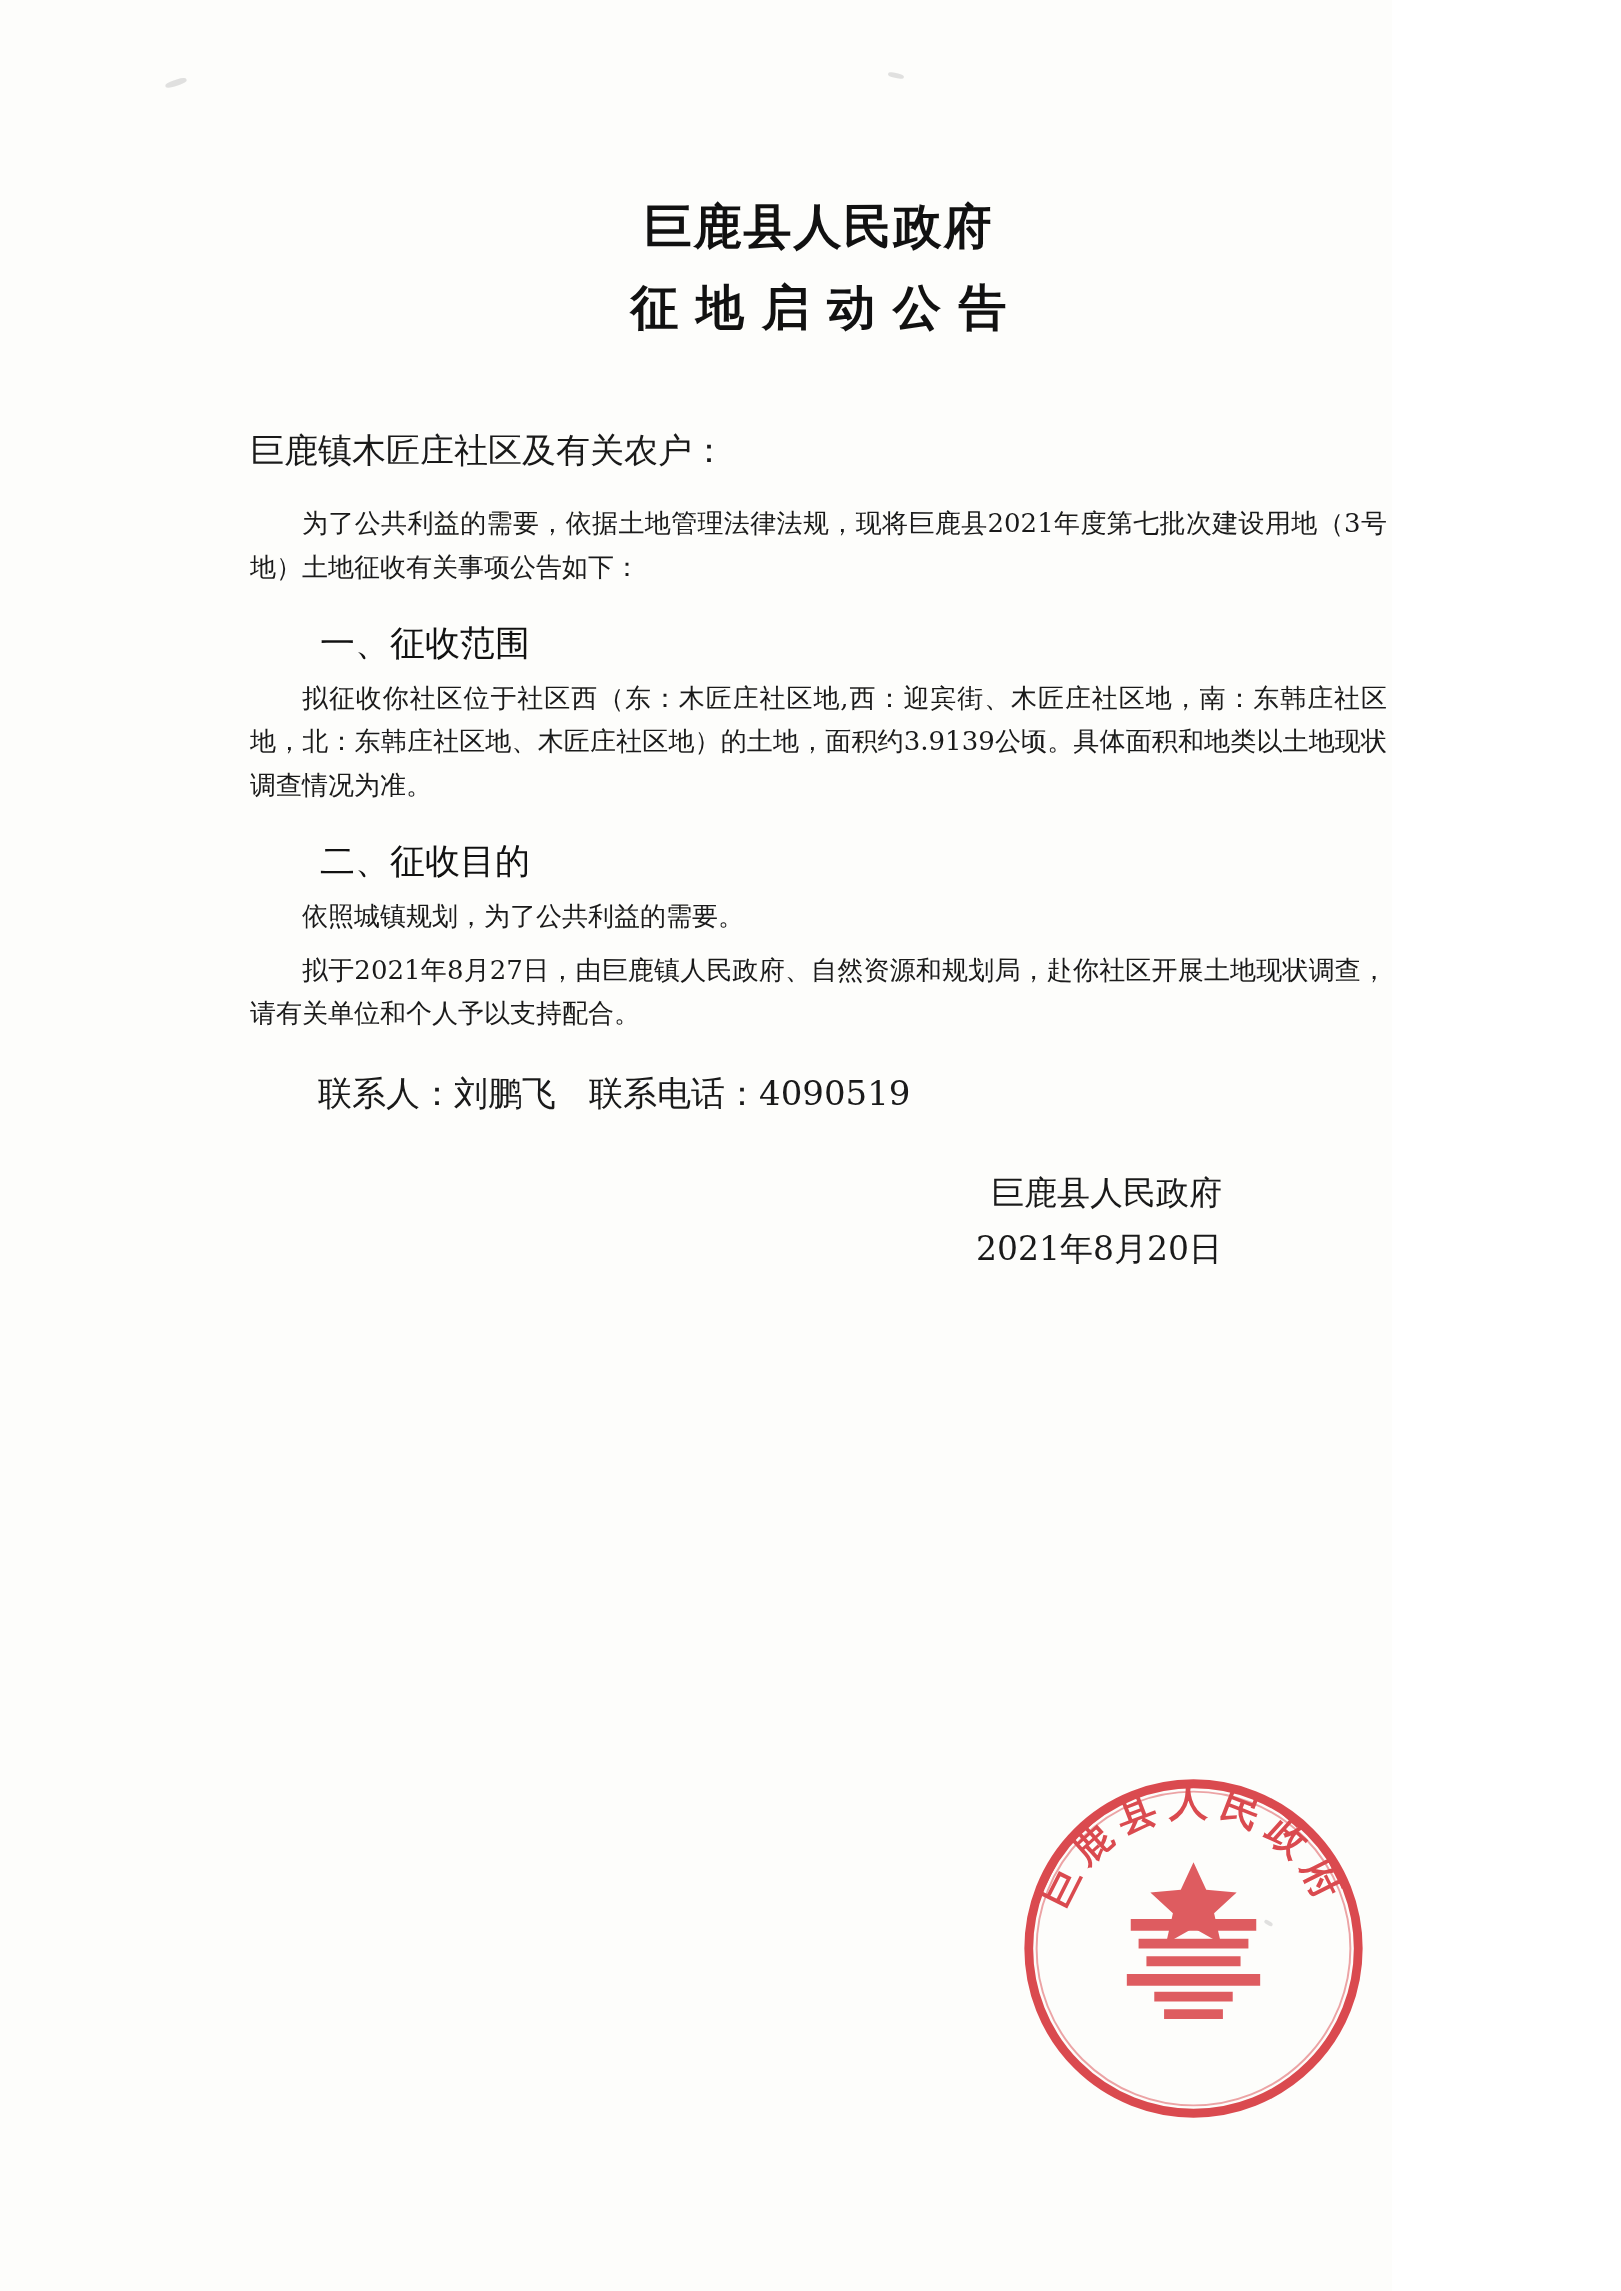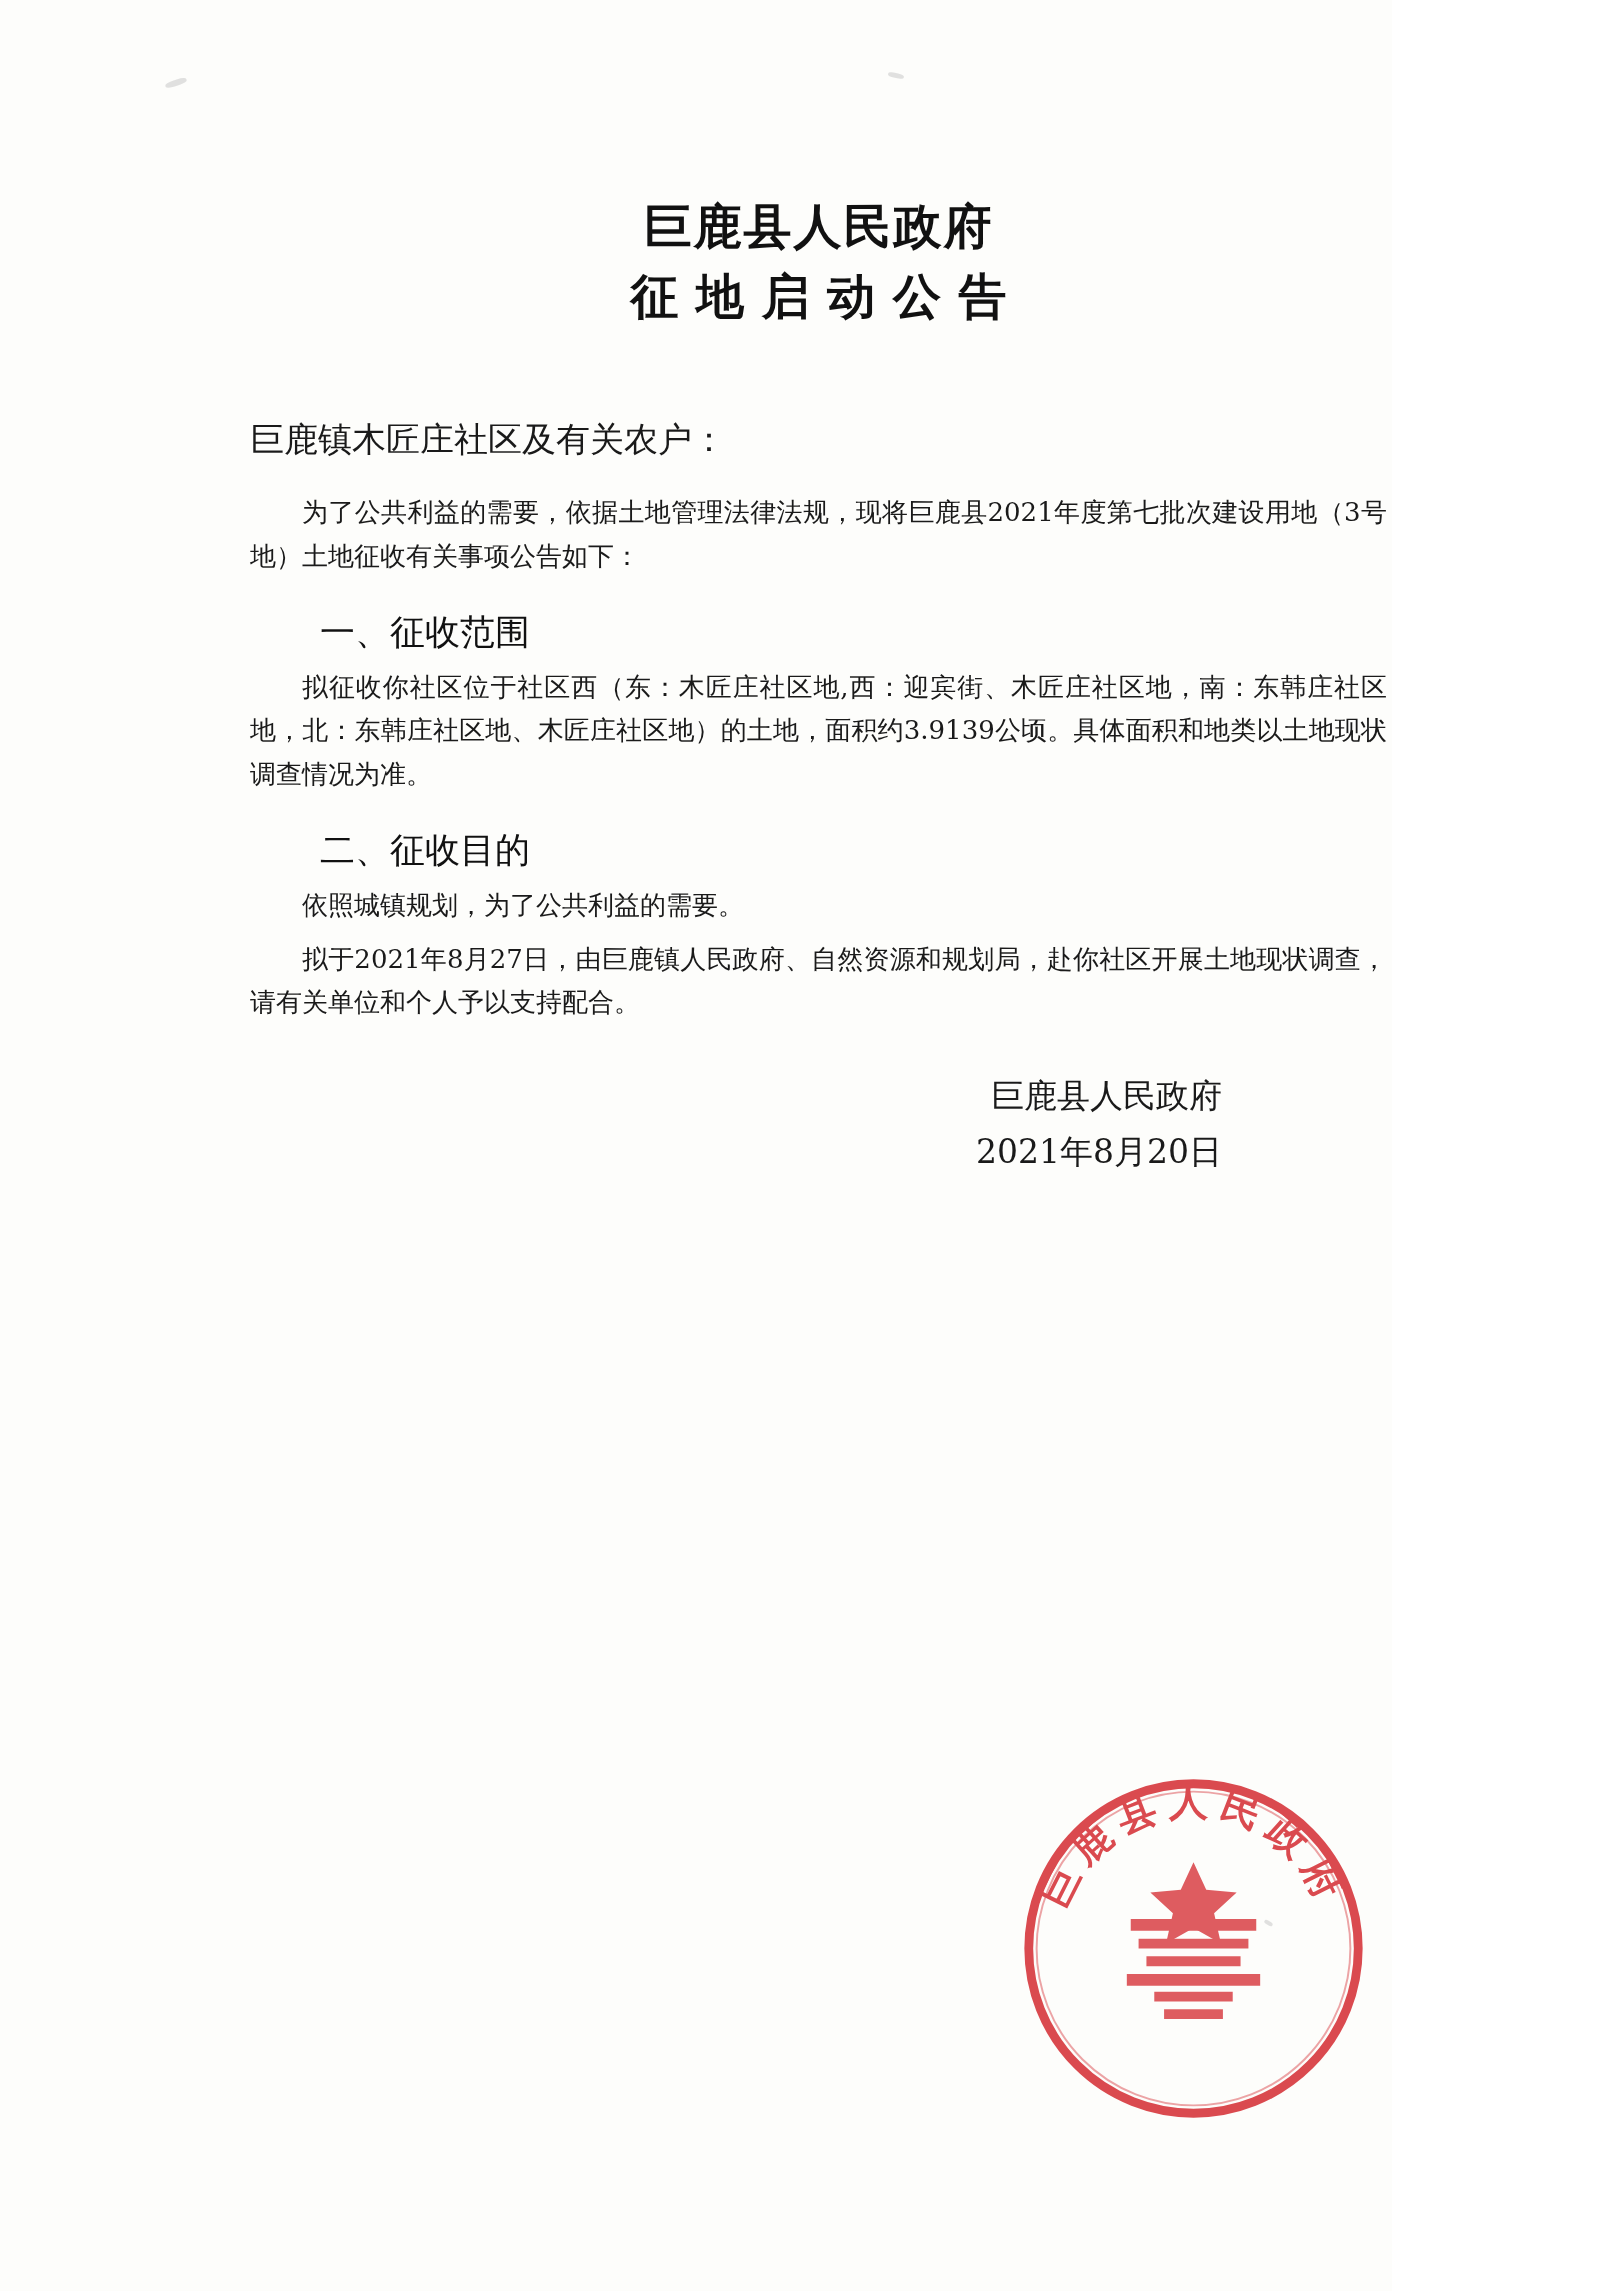--- a/index.html
+++ b/index.html
@@ -54,21 +54,21 @@
     color: #111;
     line-height: 1.25;
   }
   .title-line2 {
     font-family: "DejaVu Serif", "Liberation Serif", serif;
     font-weight: 700;
     font-size: 48px;
     letter-spacing: 17.6px;
     color: #111;
     line-height: 1.35;
-    margin-top: 8px;
+    margin-top: 19px;
     padding-left: 17.6px;
   }
 
   .addressee {
     font-size: 34px;
     line-height: 1.55;
     color: #1a1a1a;
     margin-bottom: 25.5px;
   }
 
@@ -149,20 +149,23 @@
 
     <h2 class="section">一、征收范围</h2>
     <p class="para">拟征收你社区位于社区西（东：木匠庄社区地,西：迎宾街、木匠庄社区地，南：东韩庄社区地，北：东韩庄社区地、木匠庄社区地）的土地，面积约3.9139公顷。具体面积和地类以土地现状调查情况为准。</p>
 
     <h2 class="section">二、征收目的</h2>
     <p class="para">依照城镇规划，为了公共利益的需要。</p>
 
     <p class="para">拟于2021年8月27日，由巨鹿镇人民政府、自然资源和规划局，赴你社区开展土地现状调查，请有关单位和个人予以支持配合。</p>
 
 
+    <div class="contact-line">
+      <span>联系人：</span><span>刘鹏飞</span><span class="gap"></span><span>联系电话：</span><span>4090519</span>
+    </div>
 
     <div class="signature">
       <div class="sign-org">巨鹿县人民政府</div>
       <div class="sign-date">2021年8月20日</div>
     </div>
 
   </div>
 
   <div class="seal">
     <svg width="353" height="353" viewBox="0 0 360 360" xmlns="http://www.w3.org/2000/svg">

